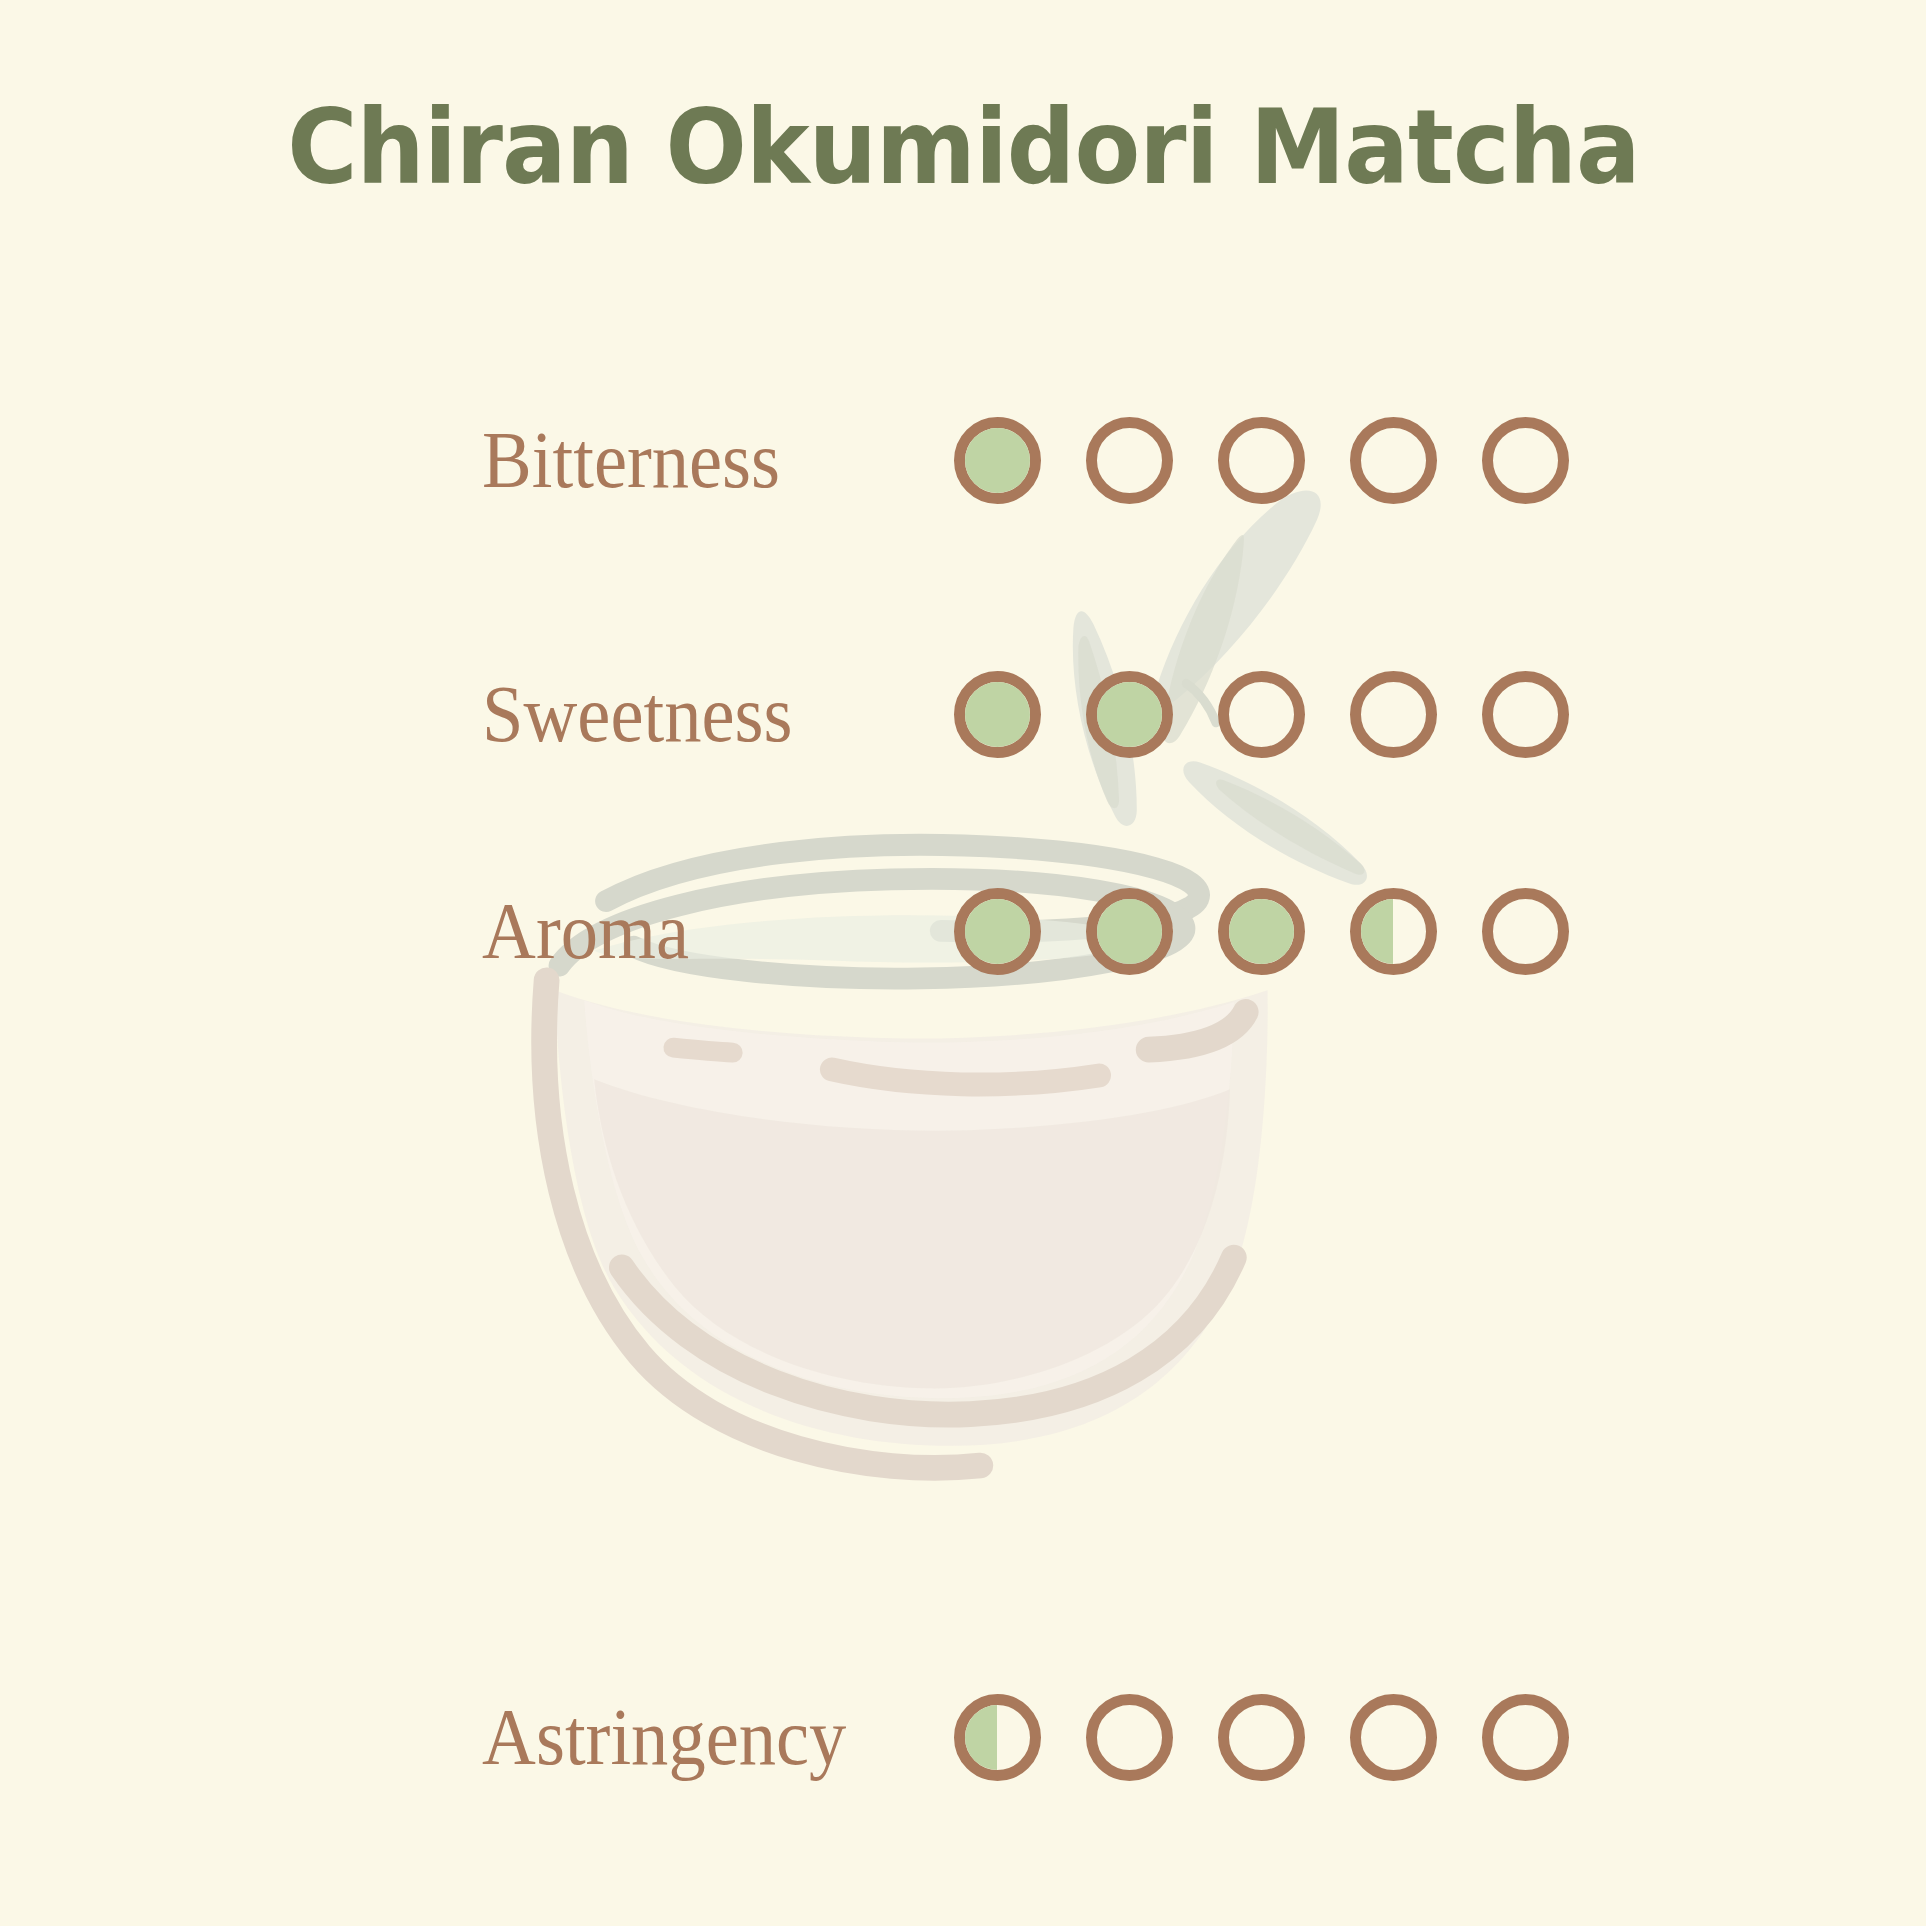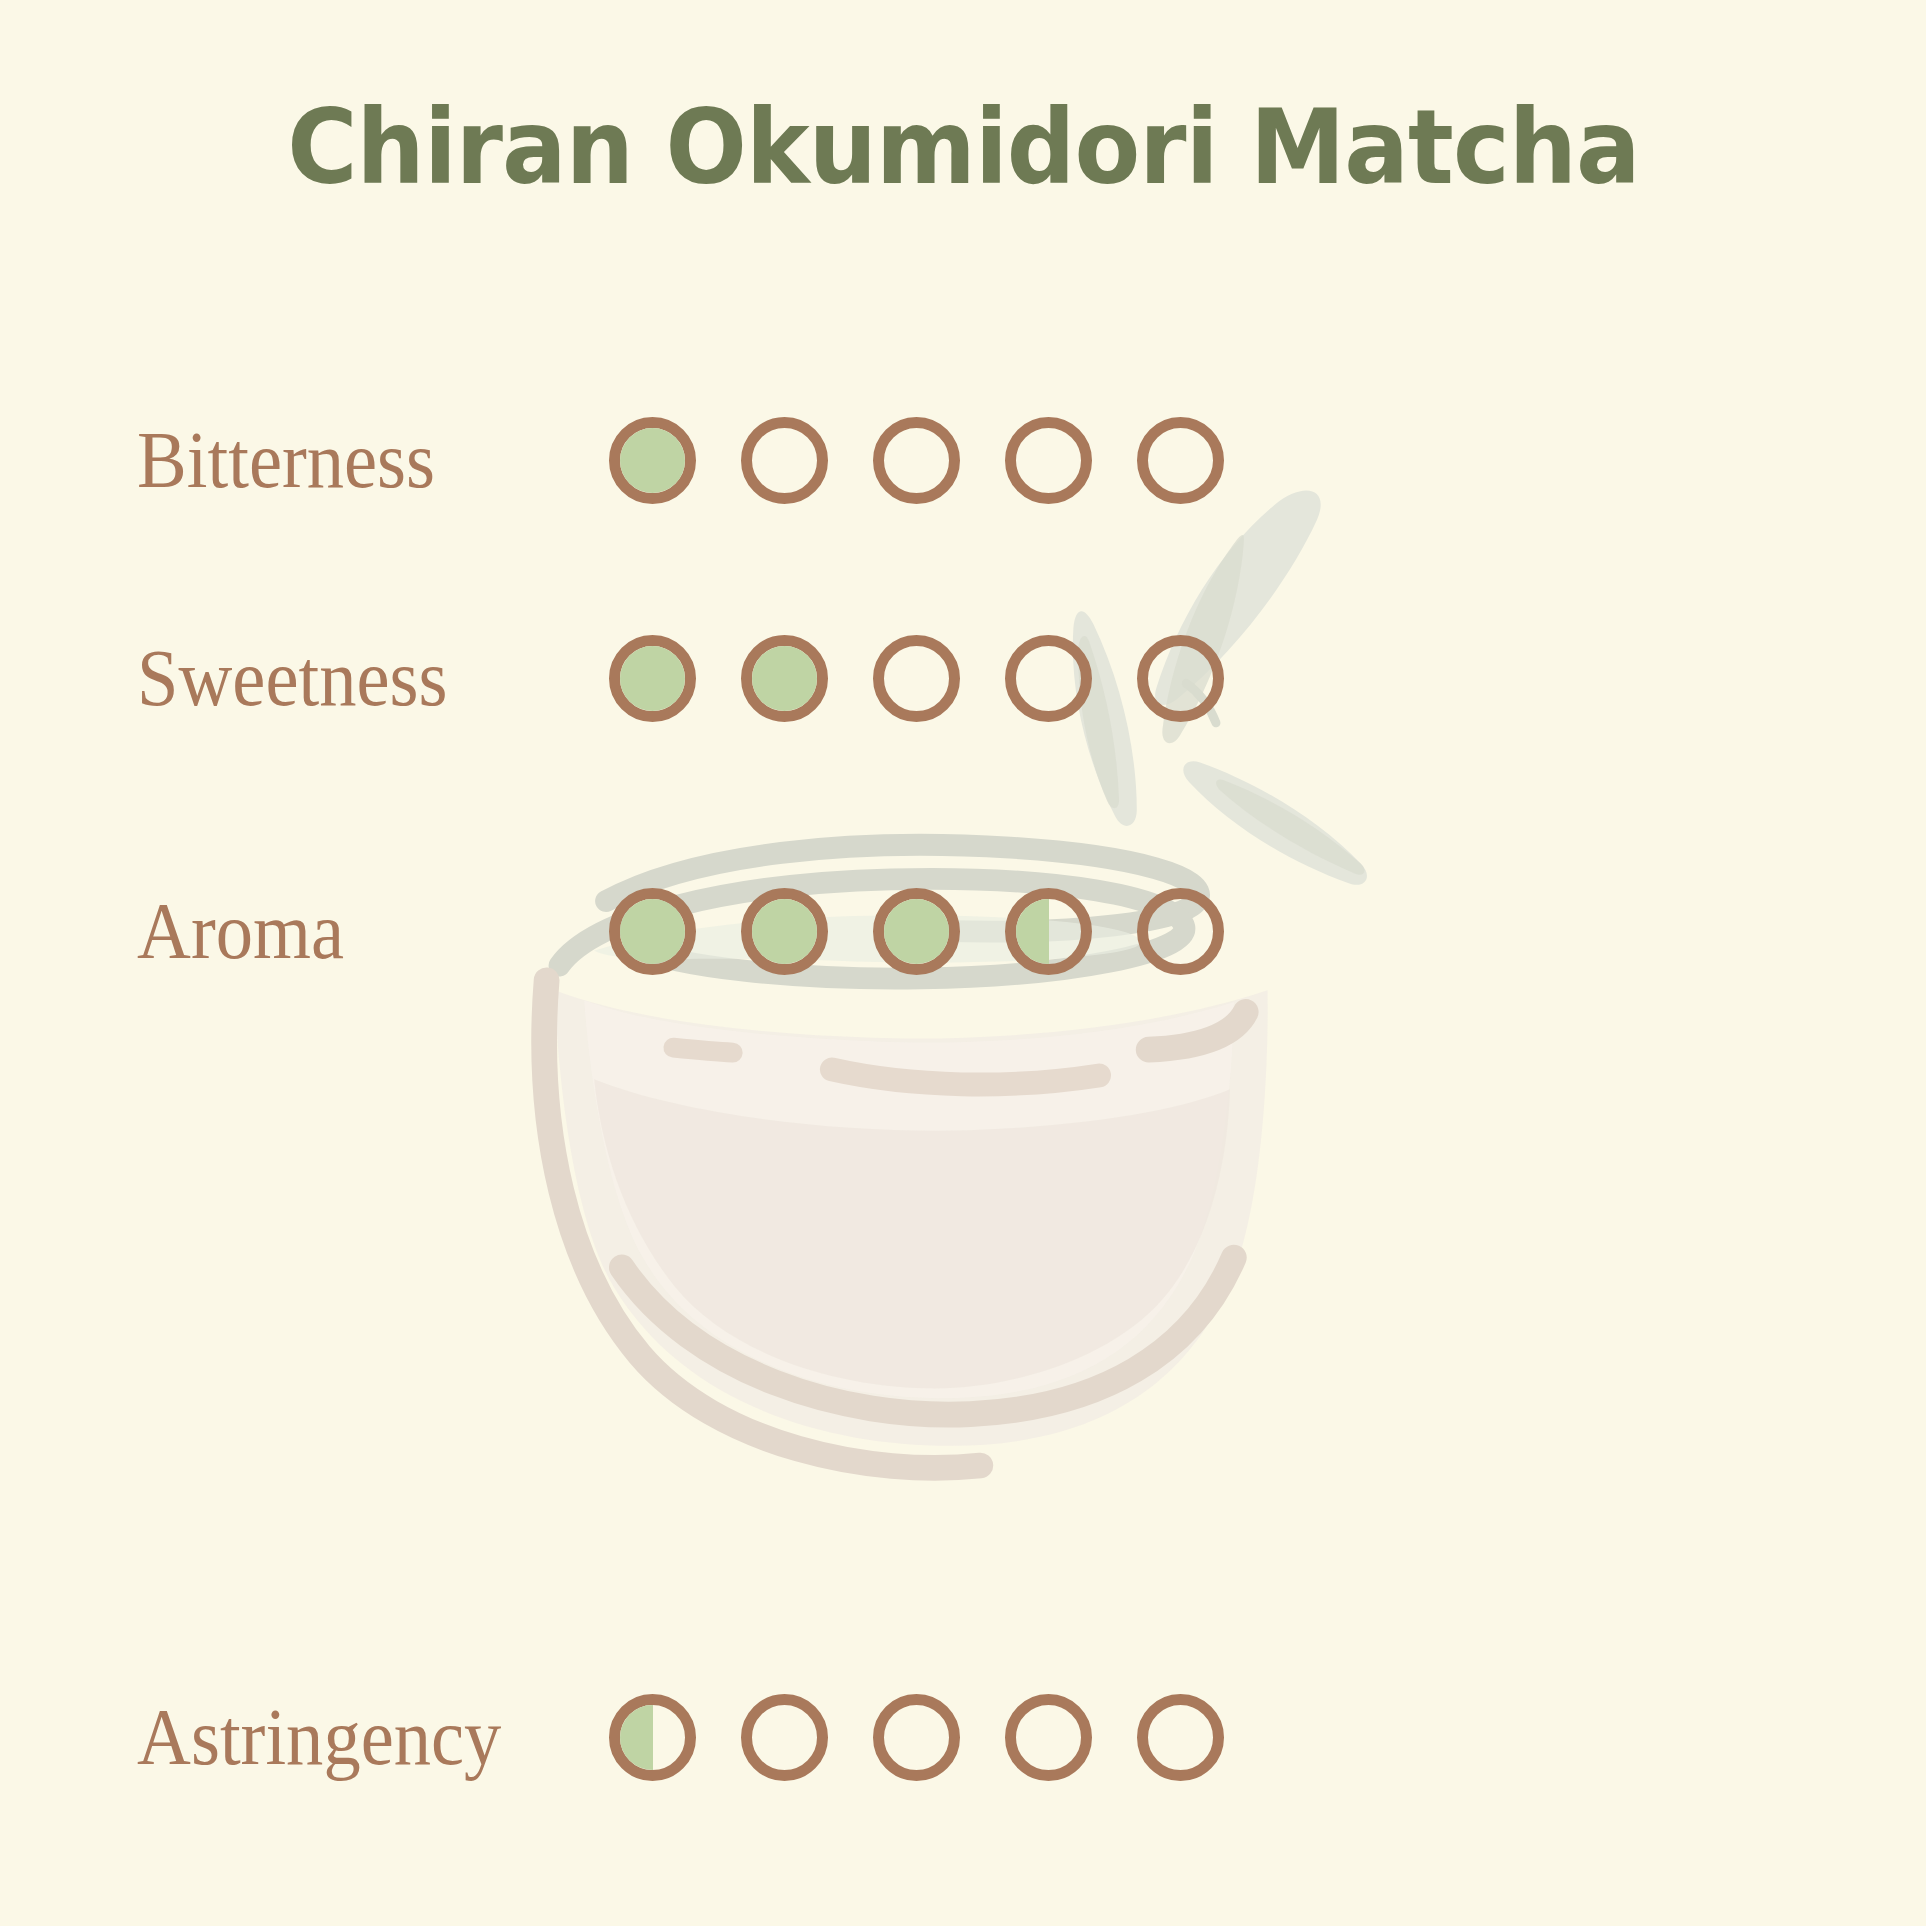--- a/index.html
+++ b/index.html
@@ -62,20 +62,21 @@
     z-index: 4;
   }
 
   .row {
     position: absolute;
     left: 0;
     width: 1913px;
     height: 109px;
     display: flex;
     align-items: center;
+    justify-content: center;
   }
 
   .row-label {
     width: 594px;
     padding-left: 149px;
     box-sizing: border-box;
     font-family: "Liberation Serif", "DejaVu Serif", serif;
     font-size: 81px;
     line-height: 1;
     color: #A9795B;
@@ -173,21 +174,21 @@
           </div>
         <div class="dot empty" style="border-color: rgb(169, 121, 91);">
             <div class="fill" style="width: 0%; background: rgb(191, 212, 164);"></div>
           </div>
         <div class="dot empty" style="border-color: rgb(169, 121, 91);">
             <div class="fill" style="width: 0%; background: rgb(191, 212, 164);"></div>
           </div>
       </div>
     </div>
 
-    <div class="row" style="top:624px">
+    <div class="row" style="top:660px">
       <div class="row-label" style="color: rgb(169, 121, 91);">Sweetness</div>
       <div class="dots">
         <div class="dot full" style="border-color: rgb(169, 121, 91);">
             <div class="fill" style="width: 100%; background: rgb(191, 212, 164);"></div>
           </div>
         <div class="dot full" style="border-color: rgb(169, 121, 91);">
             <div class="fill" style="width: 100%; background: rgb(191, 212, 164);"></div>
           </div>
         <div class="dot empty" style="border-color: rgb(169, 121, 91);">
             <div class="fill" style="width: 0%; background: rgb(191, 212, 164);"></div>

